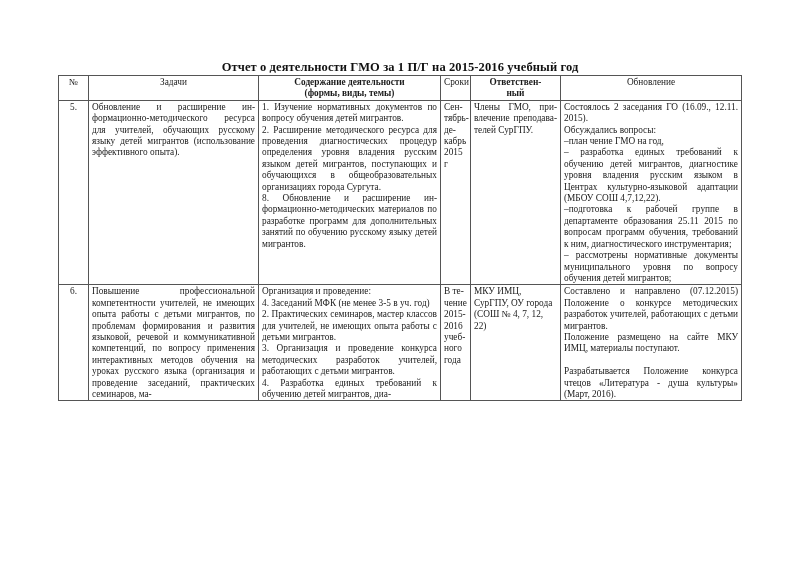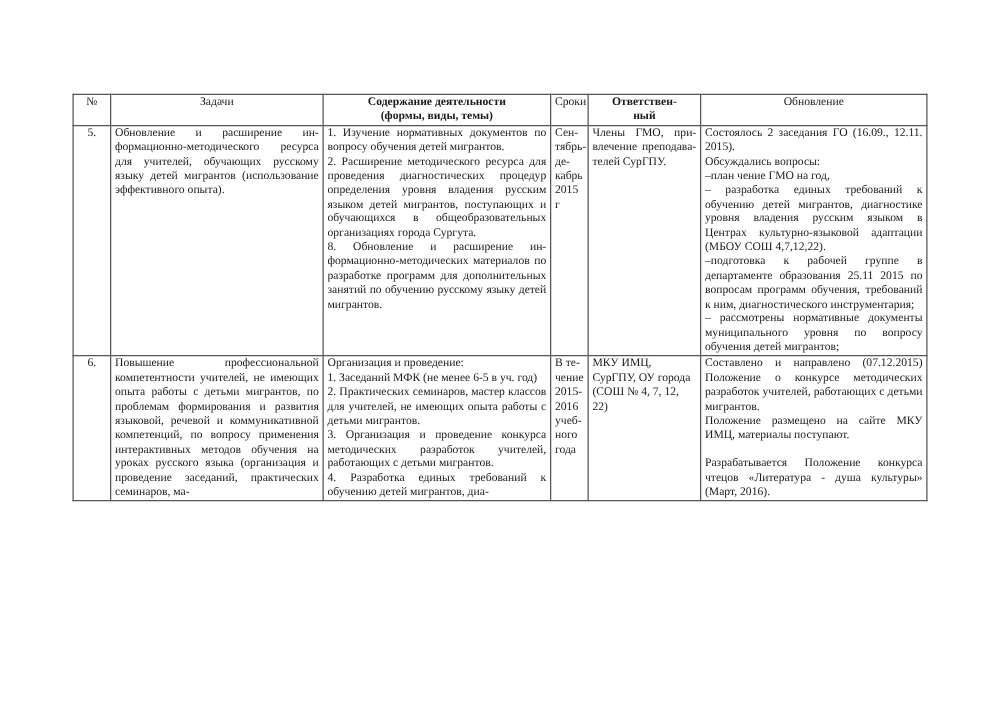--- a/index.html
+++ b/index.html
@@ -76,20 +76,21 @@
     margin-left: 37px;
   }
   .res-cell { text-align: justify; }
   .hdr-sub { display: block; font-weight: bold; }
 </style>
 </head>
 <body>
 
 <div class="page">
 
+  <div class="doc-title">Отчет о  деятельности  ГМО  за 1 П/Г на 2015-2016 учебный год</div>
 
   <table class="report">
     <colgroup>
       <col class="c-num">
         <col class="c-task">
         <col class="c-cont">
       <col class="c-term">
         <col class="c-resp">
         <col class="c-res">
     </colgroup>
@@ -135,21 +136,21 @@
             <p>– рассмотрены нормативные до­кументы муниципального уровня по вопросу обучения детей ми­грантов;</p>
           </td>
       </tr>
       <tr>
         <td class="num">6.</td>
         <td class="body-cell just">
             <p>Повышение профессиональной компетентности учителей, не имеющих опыта работы с детьми мигрантов, по пробле­мам формирования и развития языковой, речевой и коммуни­кативной компетенций, по во­просу применения интерактив­ных методов обучения на уро­ках русского языка (организа­ция и проведение заседаний, практических семинаров, ма-</p>
           </td>
         <td class="body-cell just">
             <p>Организация и проведение:</p>
-            <p>1. Заседаний МФК (не менее 6-5 в уч. год)</p>
+            <p>4. Заседаний МФК (не менее 3-5 в уч. год)</p>
             <p>2. Практических семинаров, мастер классов  для учителей, не имеющих опыта работы с детьми мигрантов.</p>
             <p>3. Организация и проведение кон­курса методических разработок учителей, работающих с детьми мигрантов.</p>
             <p>4. Разработка единых требований к обучению детей мигрантов, диа-</p>
           </td>
         <td class="body-cell">
             <p>В те­чение 2015-2016 учеб­ного года</p>
           </td>
         <td class="body-cell">
             <p>МКУ ИМЦ, СурГПУ, ОУ города (СОШ № 4, 7, 12, 22)</p>
           </td>

